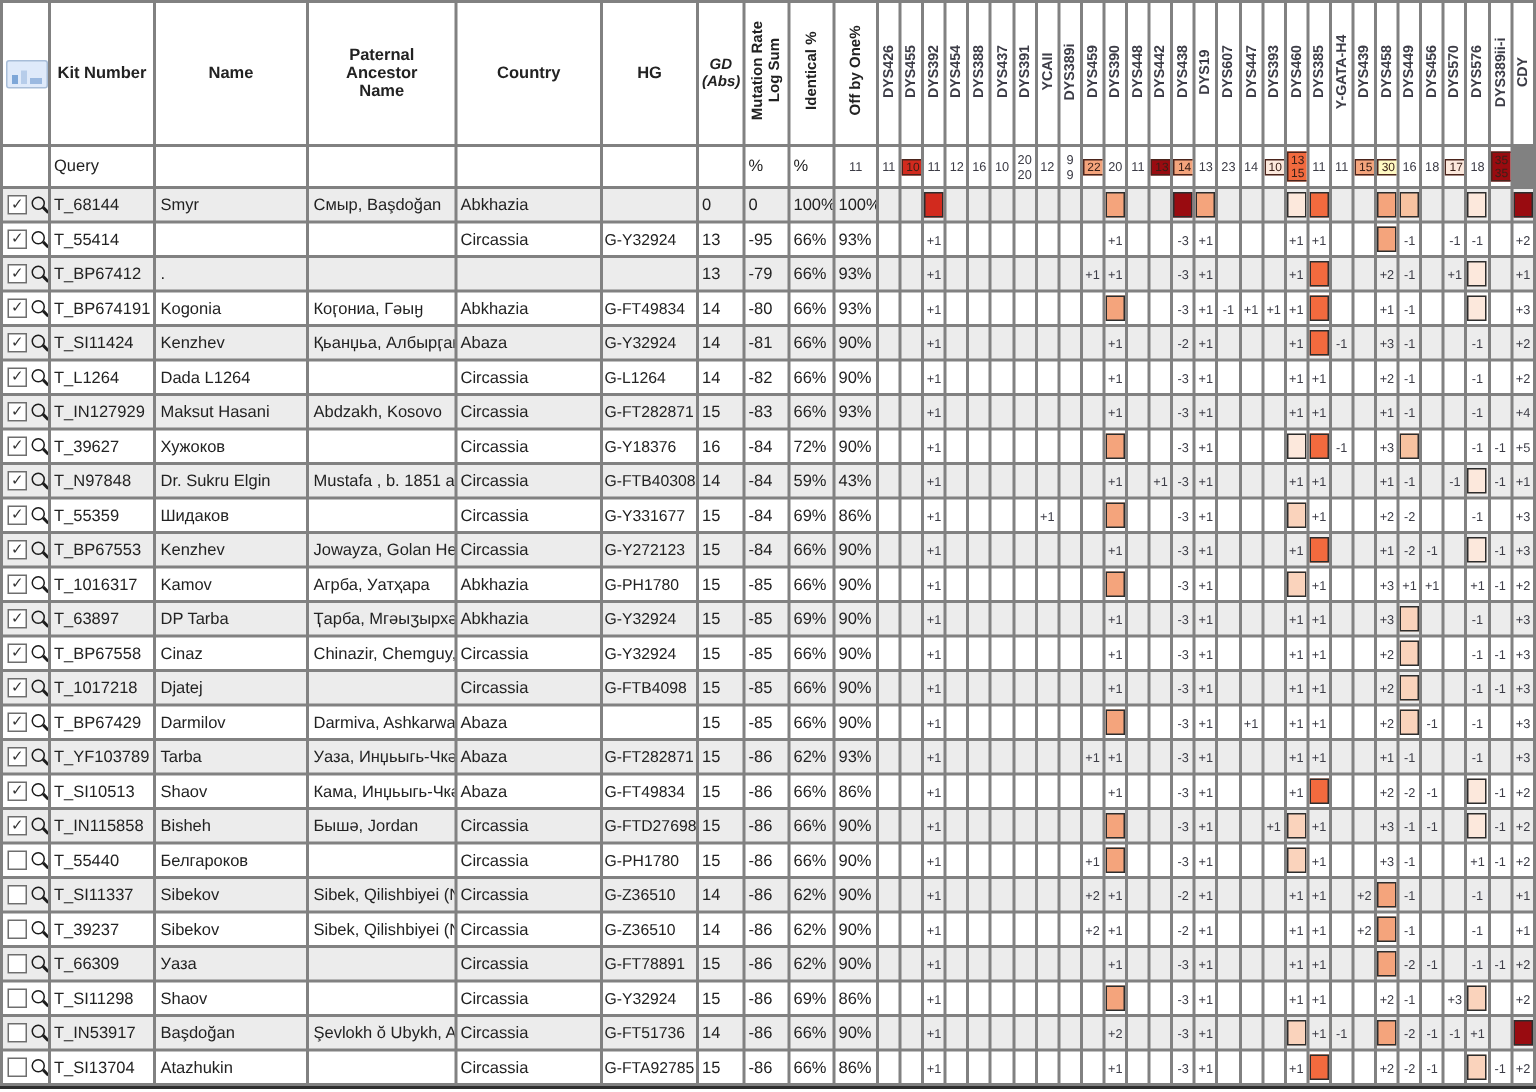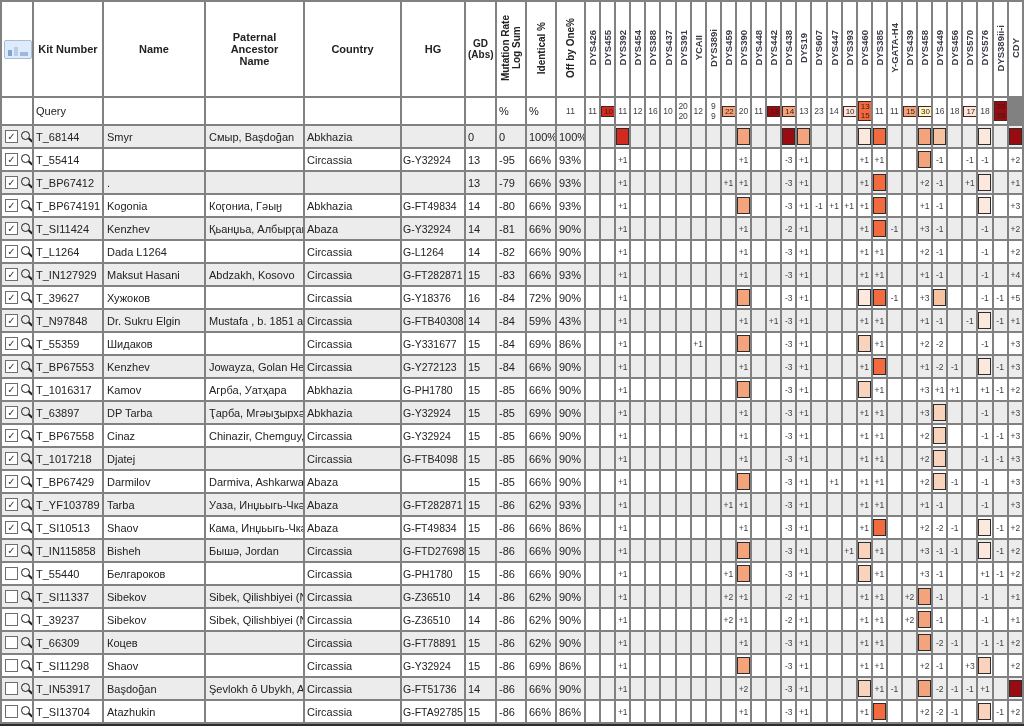--- a/index.html
+++ b/index.html
@@ -90,21 +90,21 @@
             <i class="b2"></i>
             <i class="b3"></i>
           </div>
         </td>
         <td><span style="white-space: pre-line;">Kit Number</span></td>
         <td><span style="white-space: pre-line;">Name</span></td>
         <td><span style="white-space: pre-line;">Paternal Ancestor
 Name</span></td>
         <td><span style="white-space: pre-line;">Country</span></td>
         <td><span style="white-space: pre-line;">HG</span></td>
-        <td class="gdhdr"><span style="white-space: pre-line;">GD
+        <td class="gdhdr"><span style="white-space: pre-line; font-style: italic;">GD
 (Abs)</span></td>
         <td><span class="vert">Mutation Rate
 Log Sum</span></td>
         <td><span class="vert">Identical %</span></td>
         <td><span class="vert">Off by One%</span></td>
         <td class="mk"><span class="vert mvert" style="font-weight: bold;">DYS426</span></td>
         <td class="mk"><span class="vert mvert" style="font-weight: bold;">DYS455</span></td>
         <td class="mk"><span class="vert mvert" style="font-weight: bold;">DYS392</span></td>
         <td class="mk"><span class="vert mvert" style="font-weight: bold;">DYS454</span></td>
         <td class="mk"><span class="vert mvert" style="font-weight: bold;">DYS388</span></td>
@@ -1159,21 +1159,21 @@
         <td class="mk"><span class="qtxt">-1</span></td>
         <td class="mk"></td>
         <td class="mk"></td>
         <td class="mk"><span class="qtxt">-1</span></td>
         <td class="mk"></td>
         <td class="mk"><span class="qtxt">+1</span></td>
       </tr>
       <tr class="drow odd">
         <td class="selcell"><span class="cb"></span><span class="mag"></span></td>
         <td><span>T_66309</span></td>
-        <td class="namec"><span>Коцев</span></td>
+        <td class="namec"><span>Уаза</span></td>
         <td class="patc"><span></span></td>
         <td><span>Circassia</span></td>
         <td class="hgc"><span>G-FT78891</span></td>
         <td><span>15</span></td>
         <td><span>-86</span></td>
         <td><span>62%</span></td>
         <td><span>90%</span></td>
         <td class="mk"></td>
         <td class="mk"></td>
         <td class="mk"><span class="qtxt">+1</span></td>

